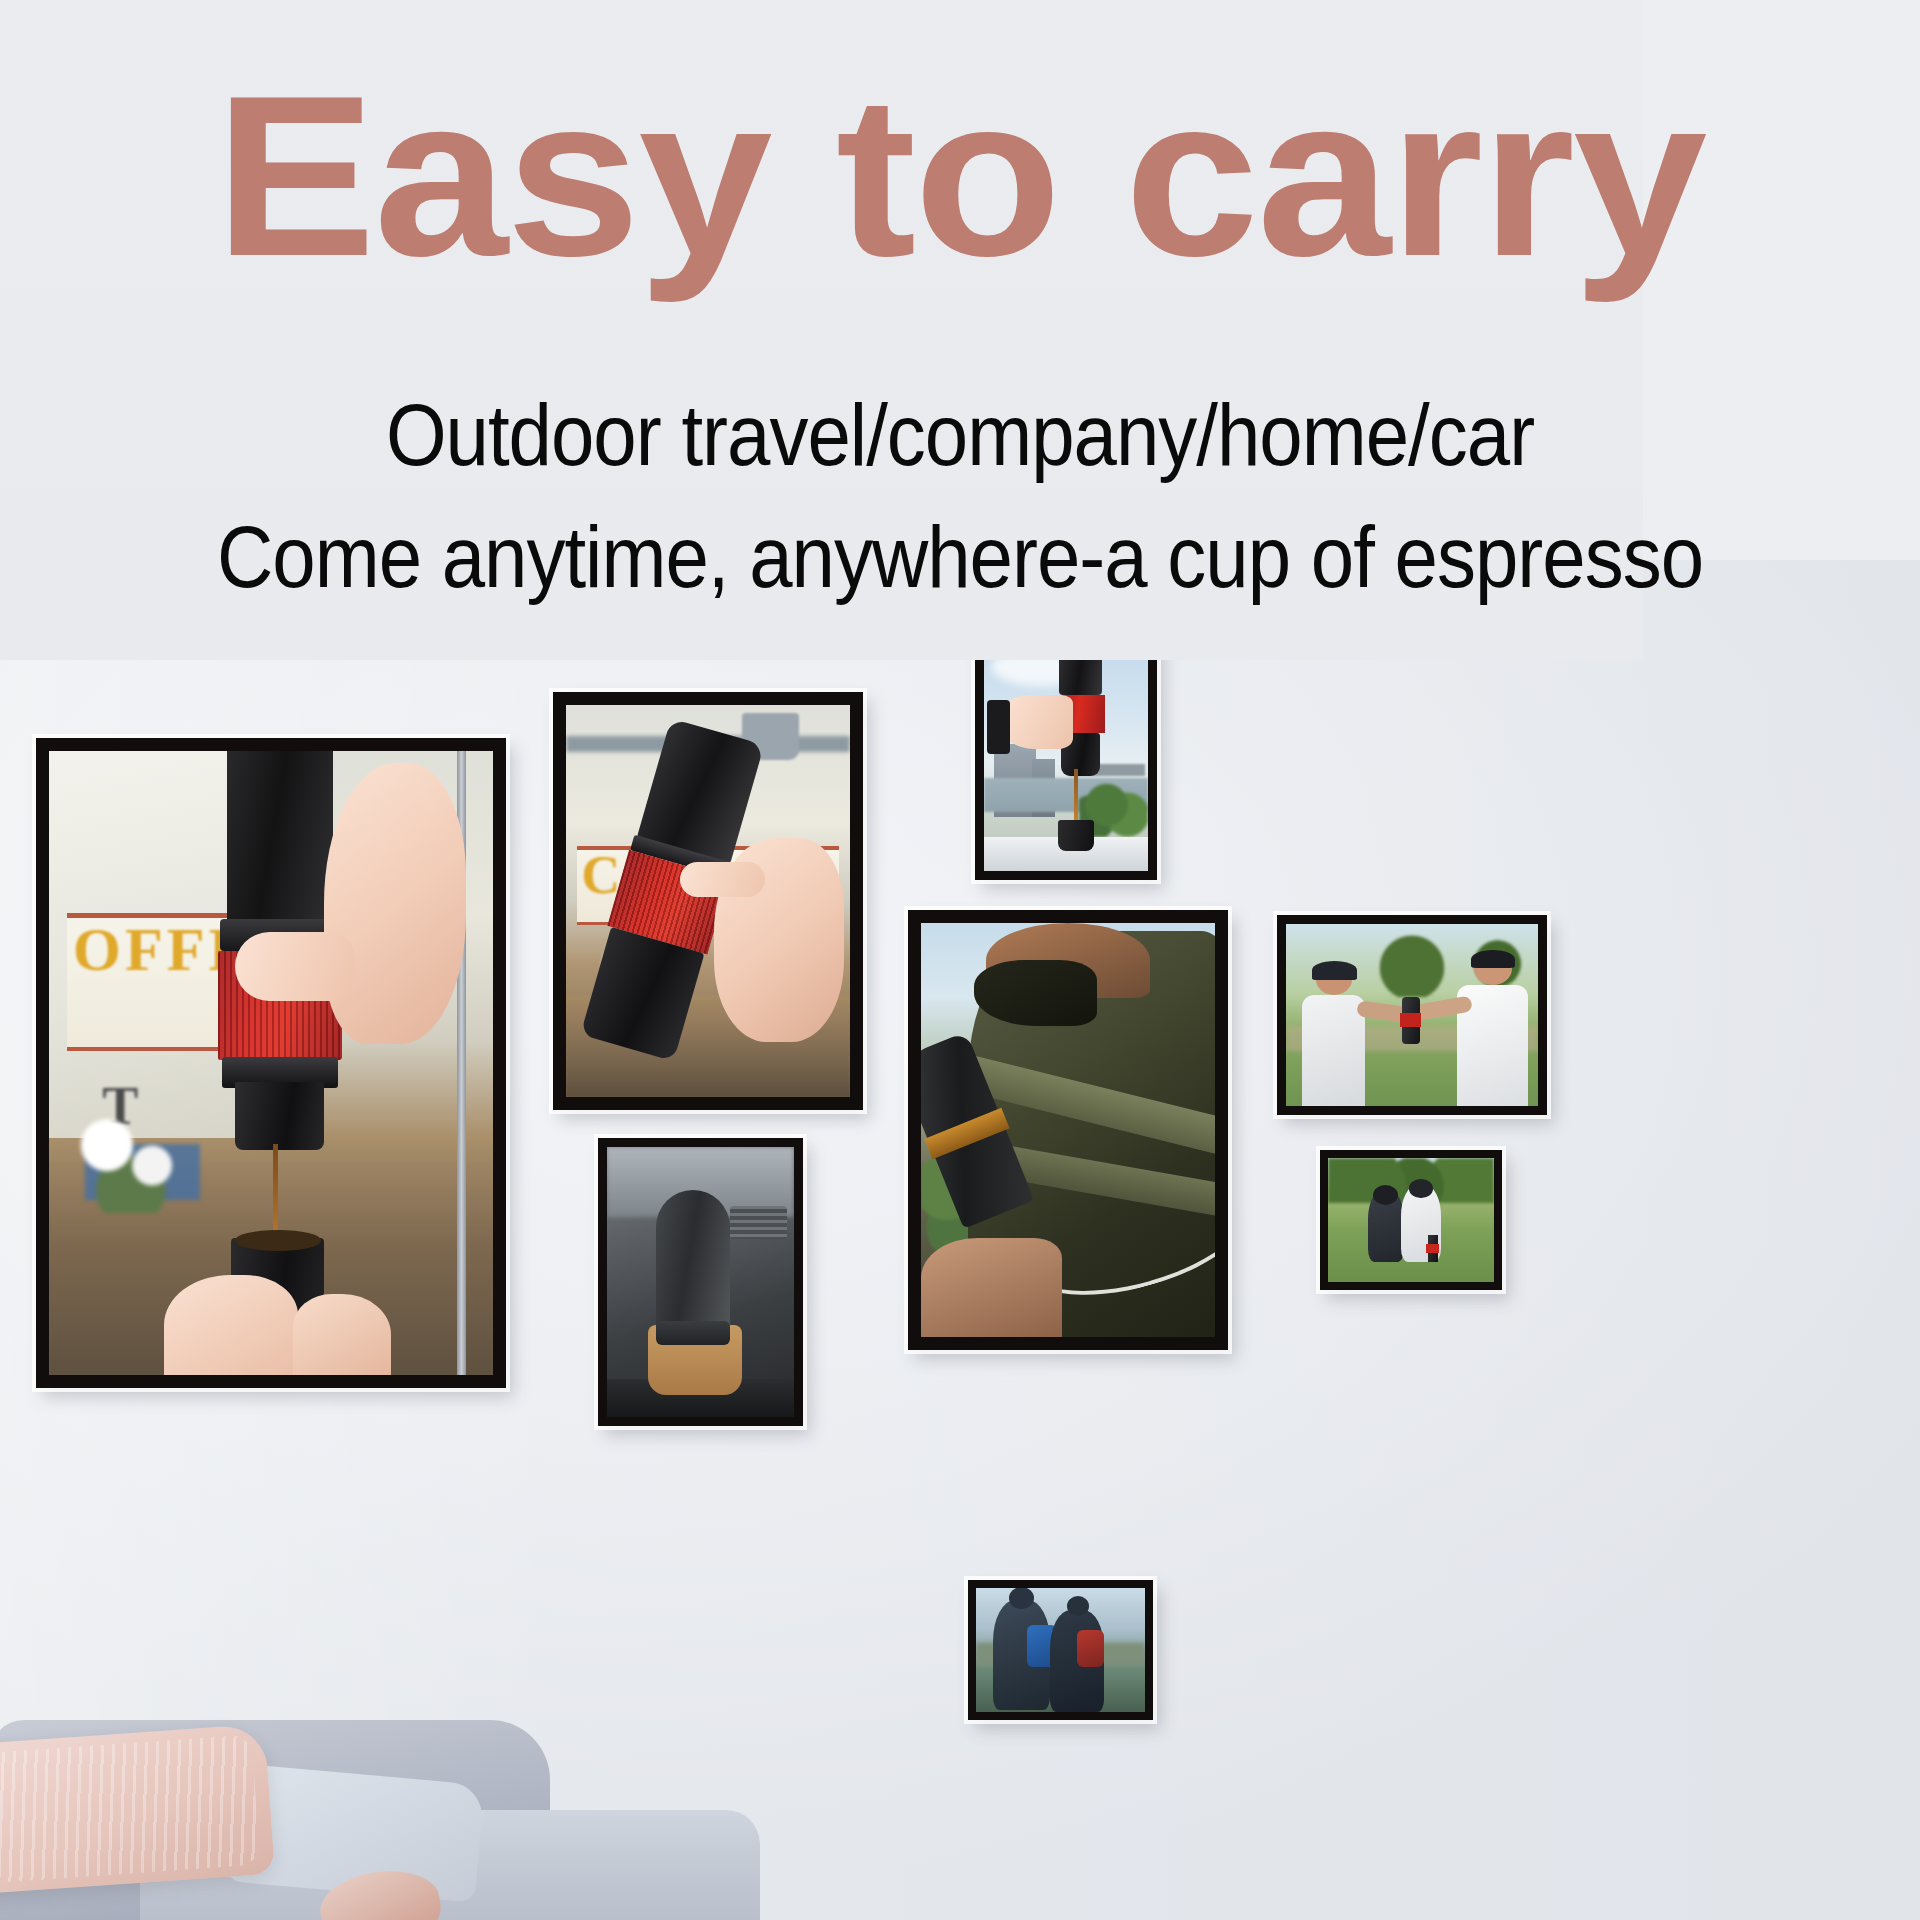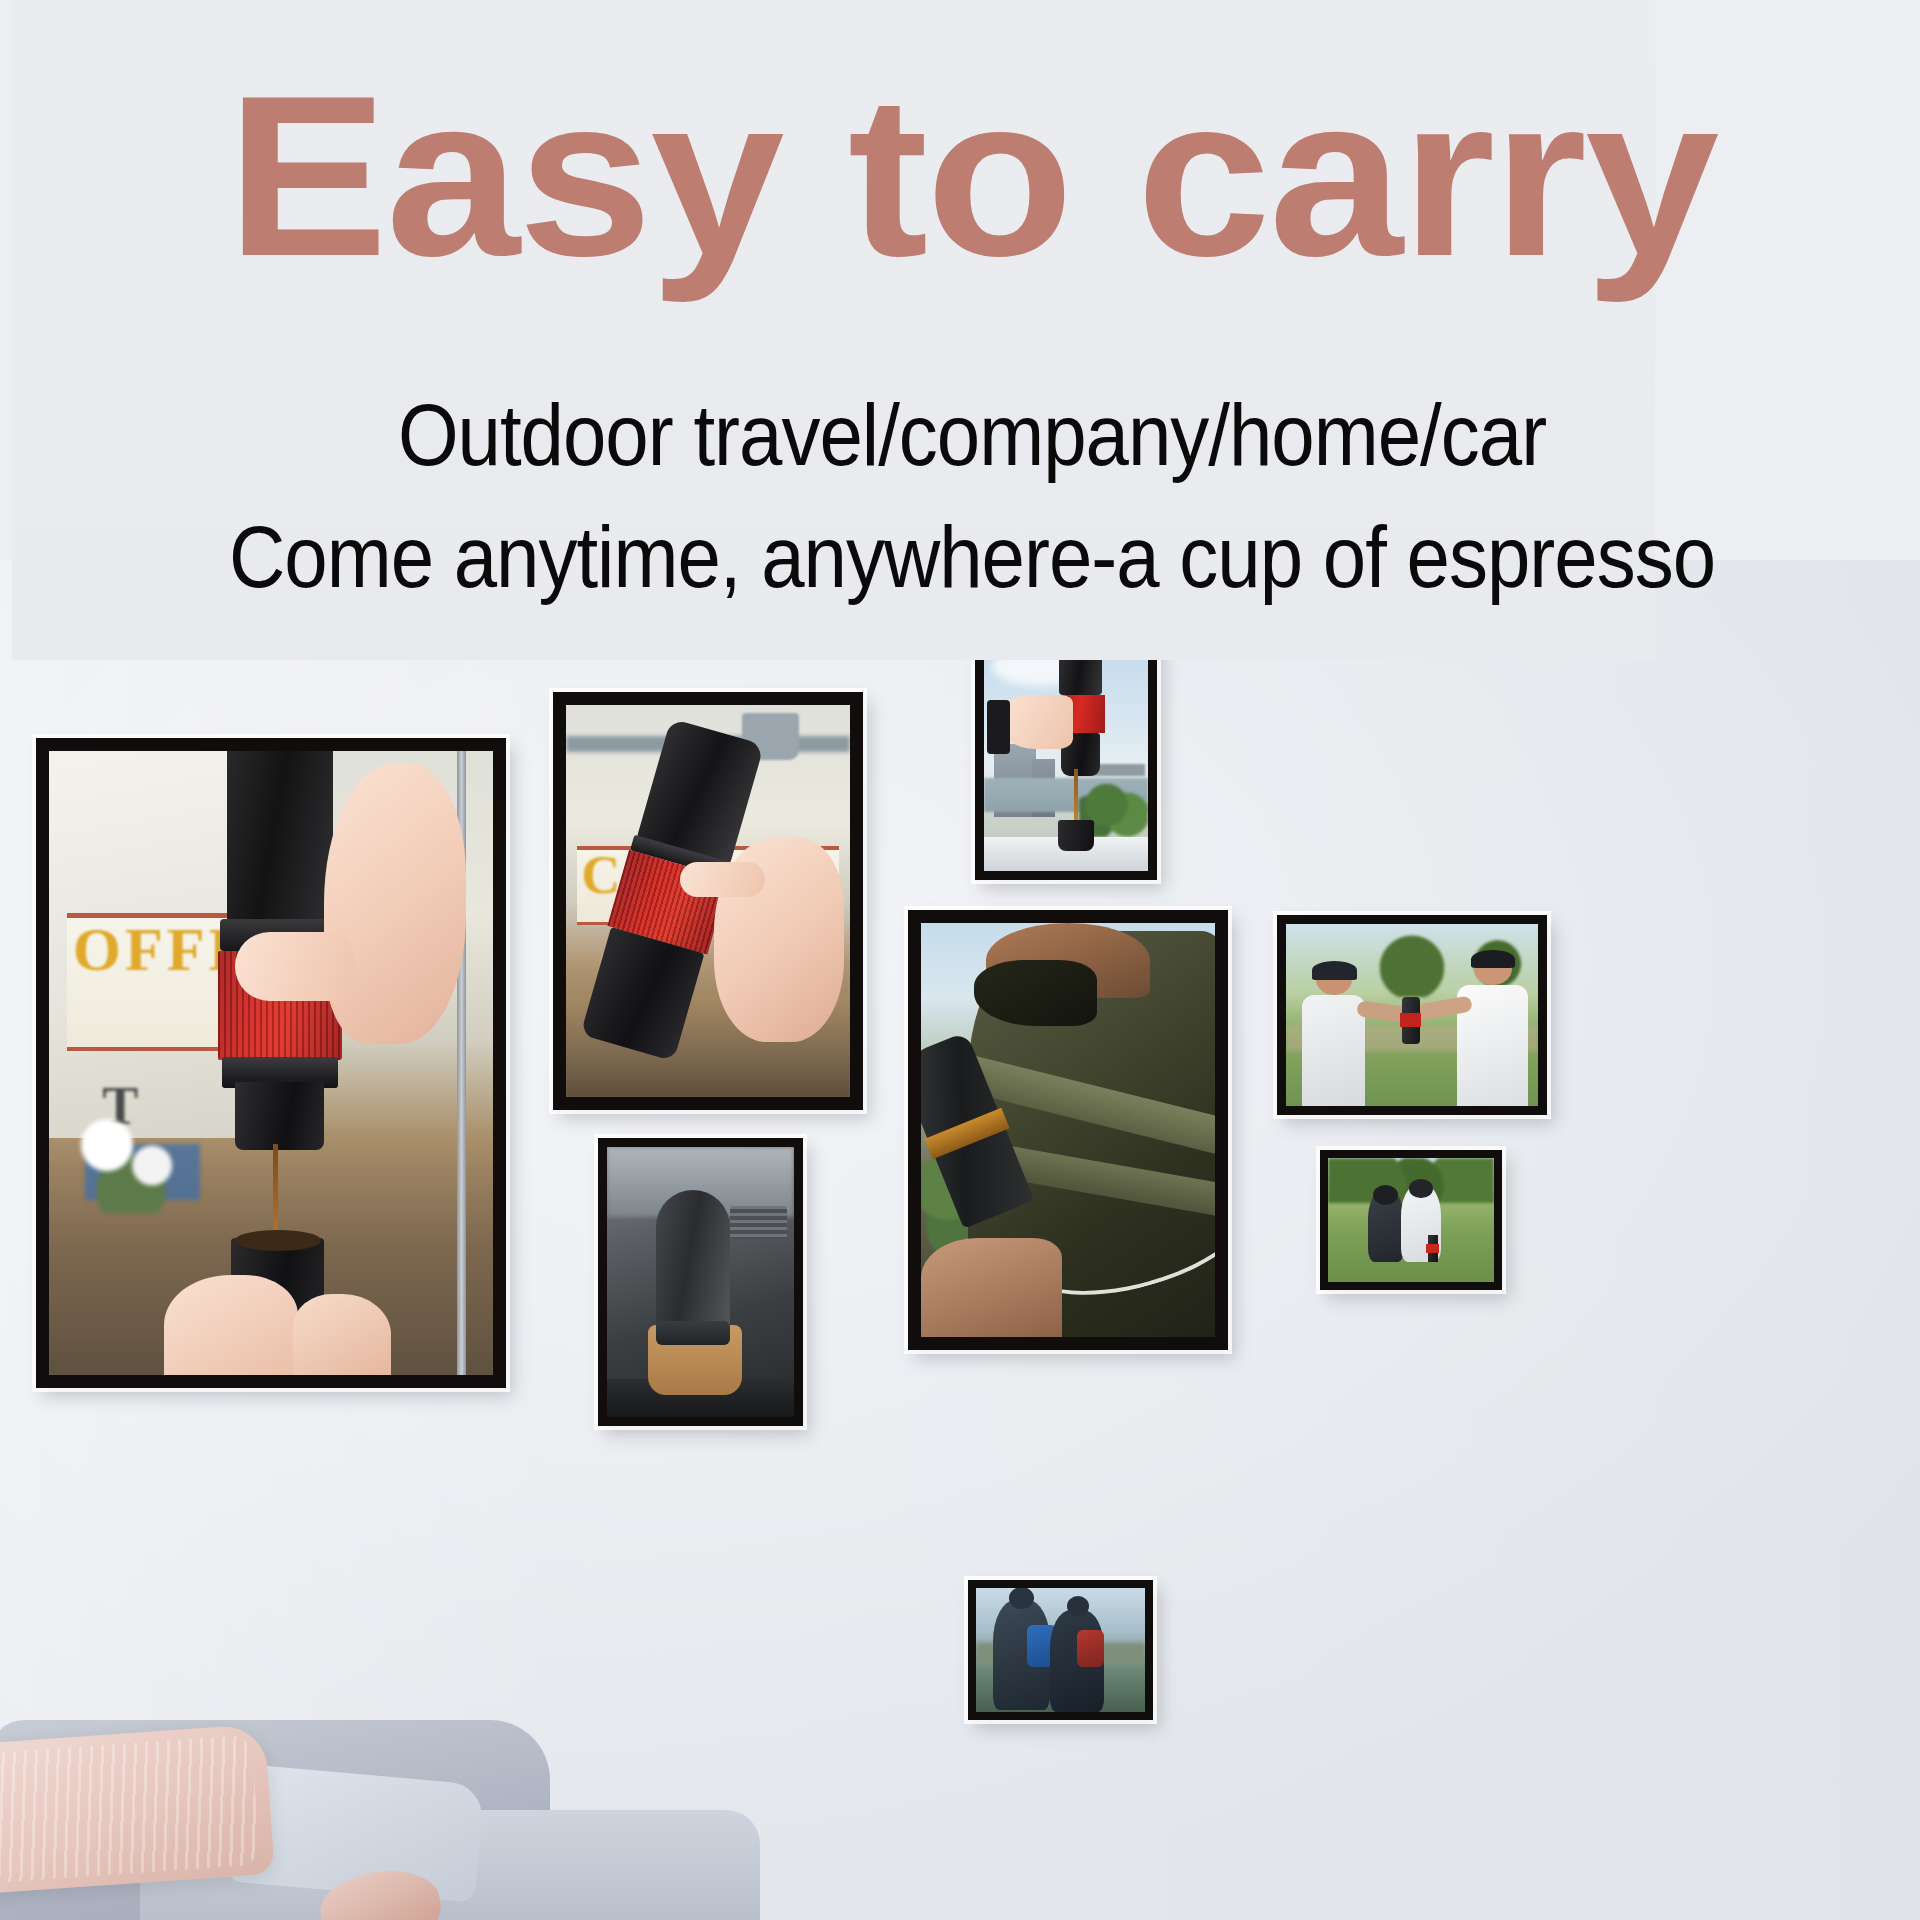--- a/index.html
+++ b/index.html
@@ -5,21 +5,21 @@
   * { margin:0; padding:0; box-sizing:border-box; }
   html,body { width:1920px; height:1920px; overflow:hidden; }
   body {
     font-family:"Liberation Sans", sans-serif;
     background:#eceef2;
     position:relative;
   }
 
   
   #header {
-    position:absolute; left:12px; top:0; width:1643px; height:660px;
+    position:absolute; left:0; top:0; width:1643px; height:660px;
     background:linear-gradient(180deg,#eaecf0 0%,#e9ebef 55%,#e8eaee 100%);
     z-index:5;
   }
   #title {
     position:absolute; top:62px; left:0; width:1920px;
     text-align:center;
     font-family:"Liberation Sans Narrow","Liberation Sans",sans-serif;
     font-weight:bold;
     font-size:228px;
     line-height:1.0;

